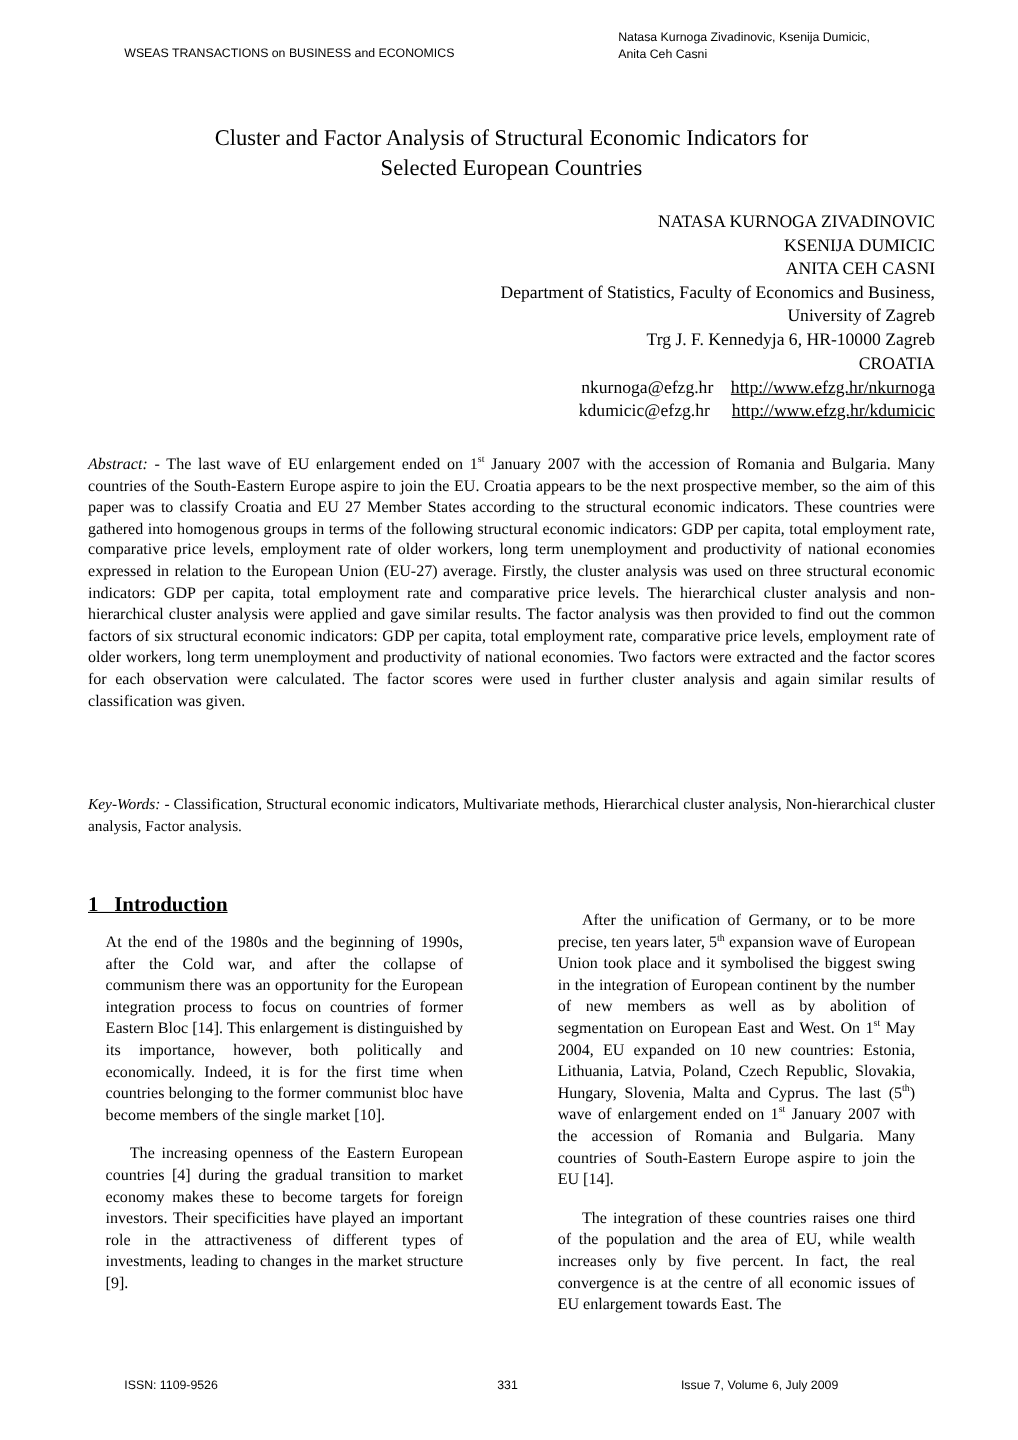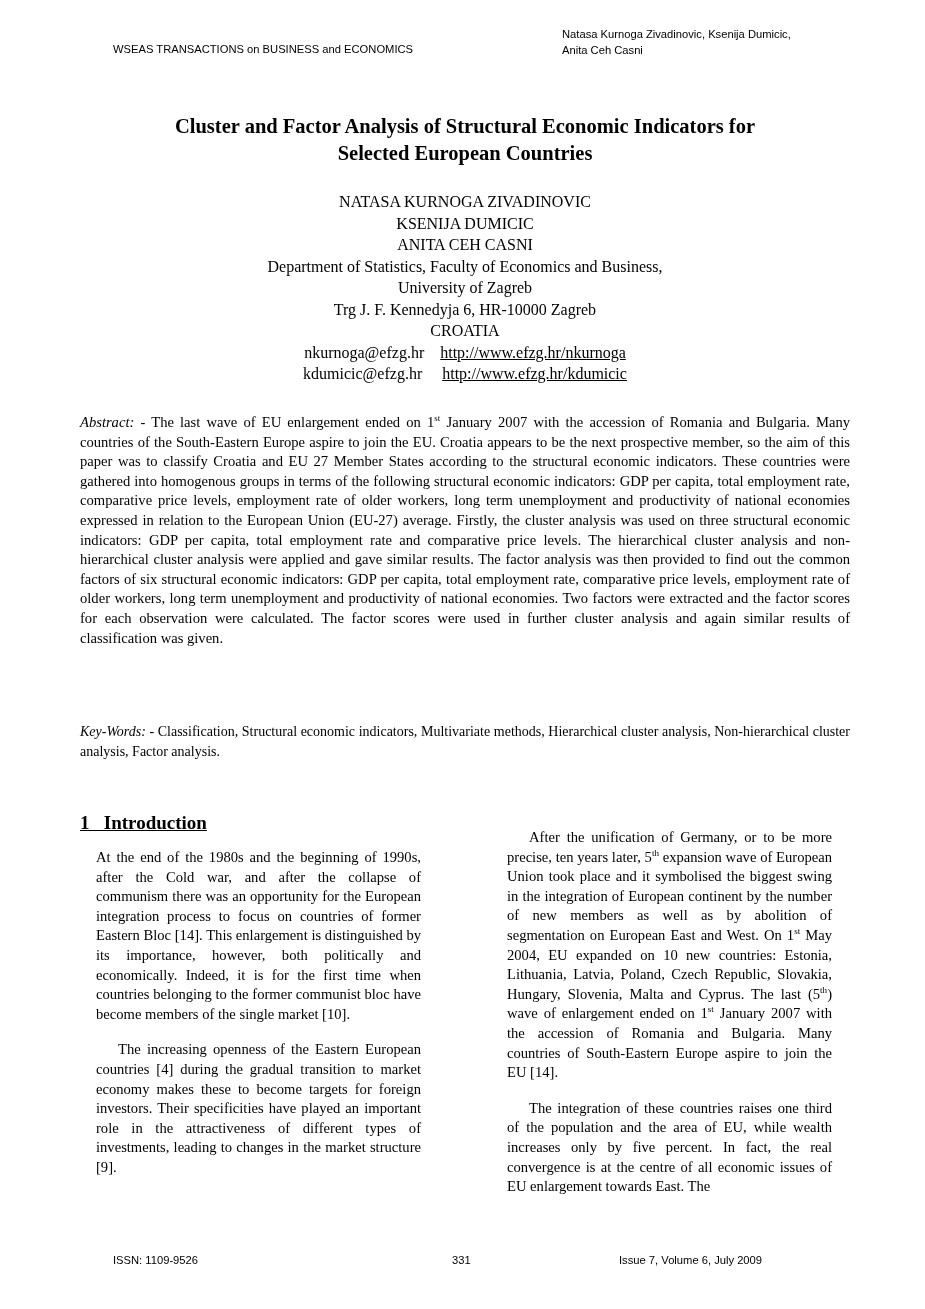--- a/index.html
+++ b/index.html
@@ -5,23 +5,23 @@
   html, body { margin: 0; padding: 0; background: #ffffff; }
   body { width: 925px; height: 1309px; position: relative; overflow: hidden; color: #000; }
   .sans { font-family: "Liberation Sans", sans-serif; }
   .serif { font-family: "Liberation Serif", serif; }
 
   .running-header { position: absolute; top: 26px; left: 0; width: 925px; font-size: 11.2px; }
   .rh-left { position: absolute; left: 113px; top: 17px; }
   .rh-right { position: absolute; left: 562px; top: 0; line-height: 16px; }
 
   .title { position: absolute; top: 113px; left: 80px; width: 770px; text-align: center;
-           font-weight: bold; font-size: 20.5px; line-height: 27px; }
+           font-weight: normal; font-size: 20.5px; line-height: 27px; }
 
-  .authors { position: absolute; top: 191px; left: 80px; width: 770px; text-align: center;
+  .authors { position: absolute; top: 191px; left: 80px; width: 770px; text-align: right;
              font-size: 16px; line-height: 21.5px; }
   .contact-row { white-space: pre; }
   .contact-row a { color: #000; text-decoration: underline; }
 
   .abstract { position: absolute; top: 413px; left: 80px; width: 770px; font-size: 14.6px;
               line-height: 19.6px; text-align: justify; }
   .abstract .lead, .keywords .lead { font-style: italic; }
   sup { font-size: 9px; line-height: 0; vertical-align: 6px; }
 
   .keywords { position: absolute; top: 722px; left: 80px; width: 770px; font-size: 14px;

